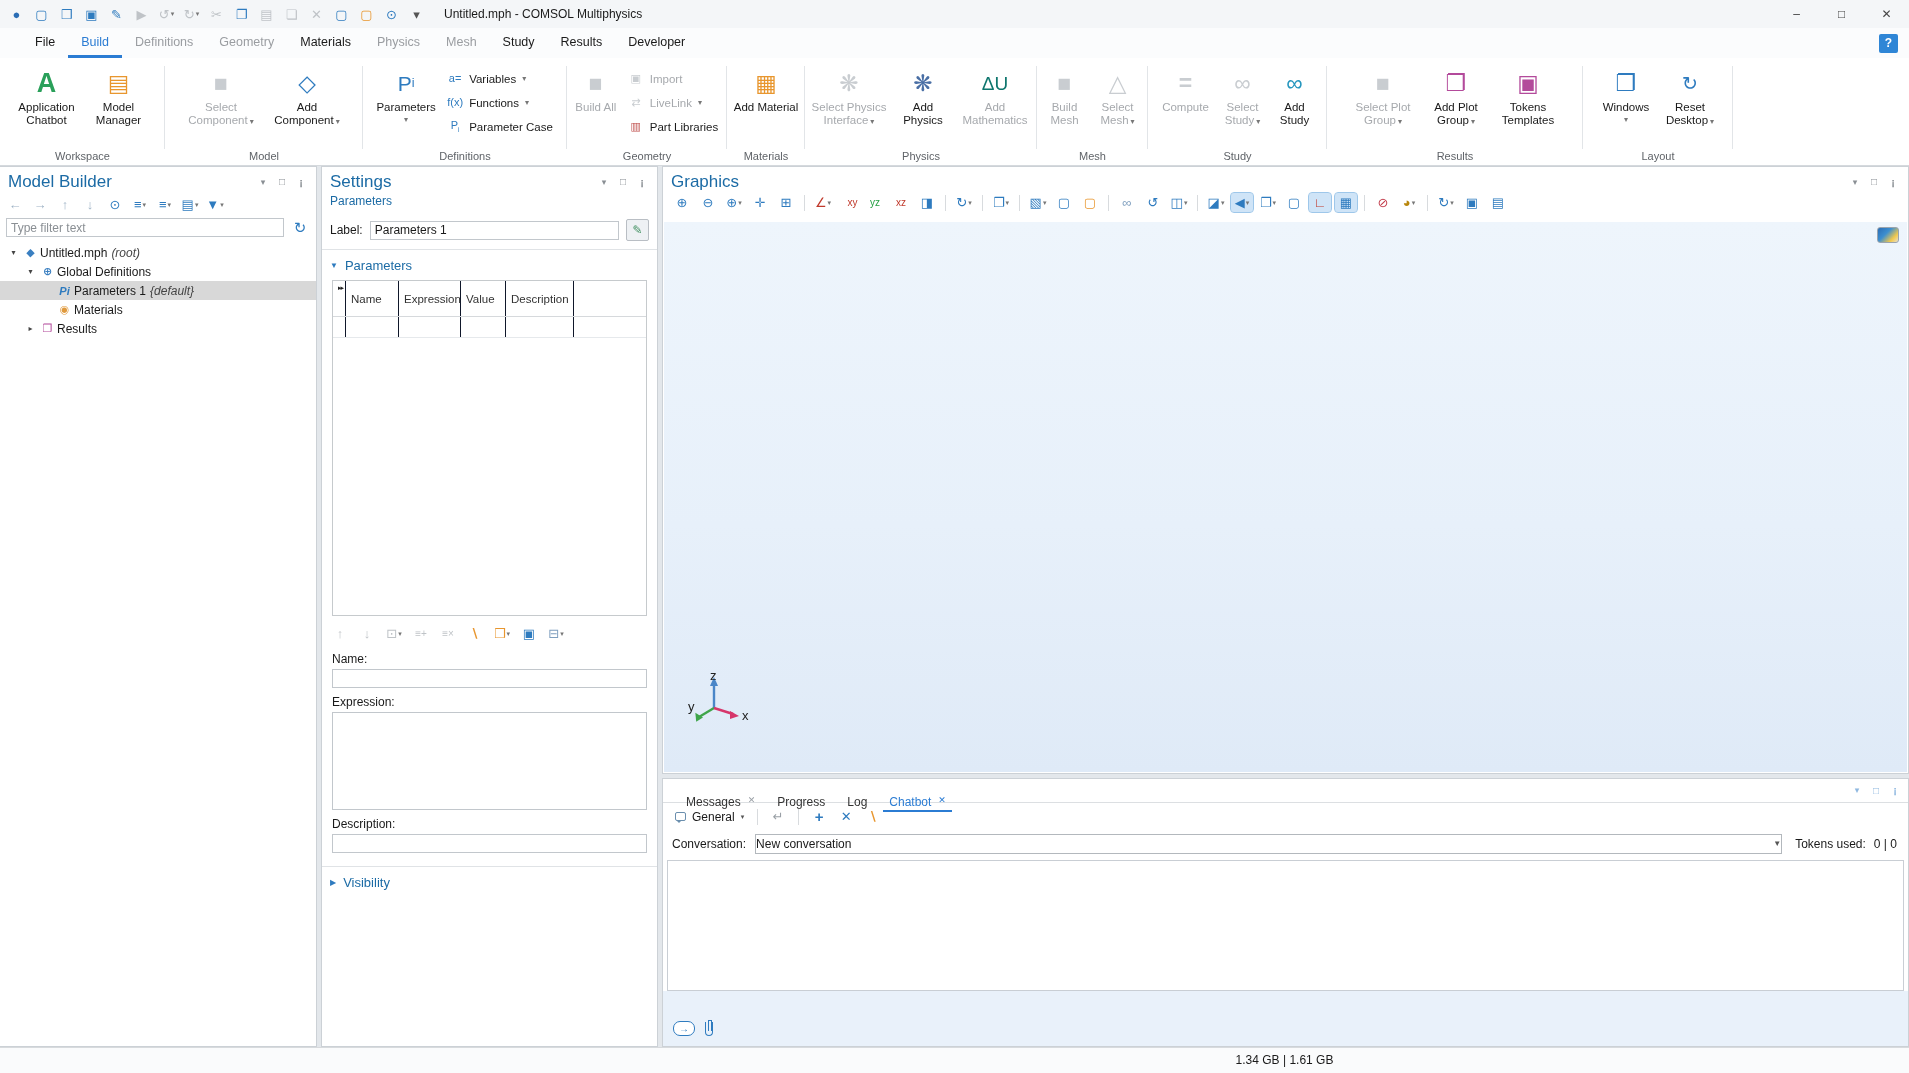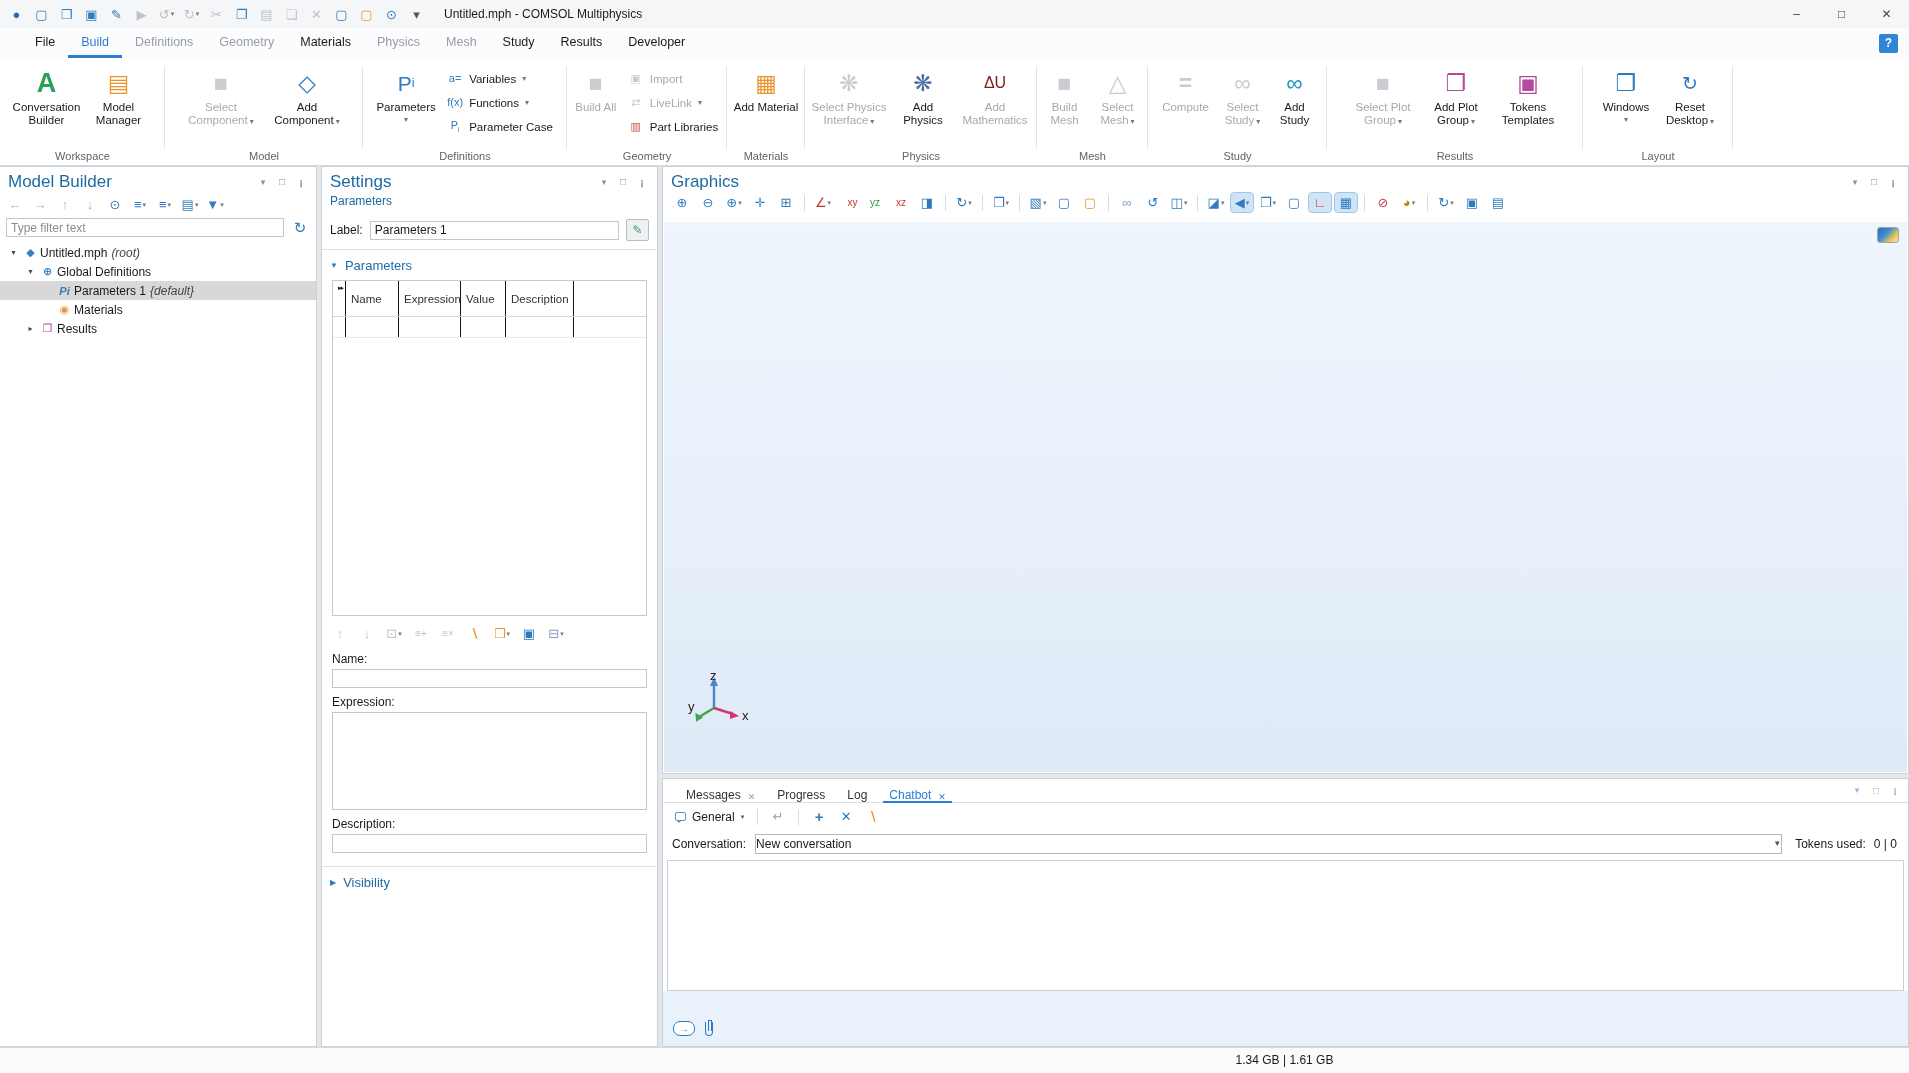--- a/index.html
+++ b/index.html
@@ -106,21 +106,21 @@
               background:linear-gradient(180deg,#eef5fc 0%,#e7f0fa 55%,#dfeaf7 100%)}
   .triad{position:absolute;left:22px;bottom:42px}
   .legend-ico{position:absolute;right:8px;top:5px;width:22px;height:16px;border:1px solid #9aa4ae;border-radius:3px;
               background:linear-gradient(135deg,#2a6db5 0%,#2a6db5 35%,#f2c military 0,#f2c94c 100%);}
   .legend-ico{background:linear-gradient(135deg,#2a6db5 0%,#3d8fd0 40%,#f2c94c 75%,#e9e2d0 100%)}
 
   
   .dock{left:0;top:612px;right:0;bottom:0;background:#fff}
   .dock-bottom{position:absolute;left:0;right:0;top:212px;bottom:0;background:#e9f1fa}
   .dock-tabs{display:flex;align-items:center;height:24px;border-bottom:1px solid #dcdfe2;padding-left:12px;position:relative}
-  .dtab{padding:0 11px;font-size:12px;color:#333;height:100%;display:flex;align-items:flex-end;gap:7px;position:relative;cursor:default}
+  .dtab{padding:16px 11px;font-size:12px;color:#333;height:100%;display:flex;align-items:flex-start;gap:7px;position:relative;cursor:default}
   .dtab .x{font-size:9px;color:#9aa0a6}
   .dtab.active{color:#2b7cd3}
   .dtab.active .x{color:#2b7cd3}
   .dtab.active::after{content:"";position:absolute;left:5px;right:5px;bottom:-1px;height:2px;background:#2b7cd3}
   .dock-toolbar{display:flex;align-items:center;gap:7px;height:27px;padding-left:9px}
   .mode-btn{display:flex;align-items:center;gap:6px;font-size:12px;padding:0 3px}
   .bubble{width:11px;height:9px;border:1.3px solid #6b8fae;border-radius:2px;position:relative;flex:0 0 auto}
   .bubble::after{content:"";position:absolute;left:1px;bottom:-5px;border:2.5px solid transparent;border-top-color:#6b8fae}
   .conv-row{display:flex;align-items:center;height:27px;padding:0 9px;gap:9px}
   .conv-label{white-space:nowrap}
@@ -232,21 +232,21 @@
       </div>
     <div class="help-btn">?</div>
   </div>
 
   <div class="ribbon">
 
     <div class="rgroup" style="width:165px">
       <div class="rbtns">
         <div class="rbtn big">
           <span class="ricon" style="color:#2aa05a;font-weight:bold;font-size:27px">A</span>
-          <span class="rlabel"><span>Conversation Builder</span></span>
+          <span class="rlabel"><span>Application Chatbot</span></span>
         </div>
         <div class="rbtn big">
           <span class="ricon" style="color:#e8962e">▤</span>
           <span class="rlabel"><span>Model Manager</span></span>
         </div>
       </div>
       <div class="rglabel">Workspace</div>
     </div>
 
     <div class="rgroup" style="width:198px">
@@ -329,21 +329,21 @@
       <div class="rbtns">
         <div class="rbtn big dis" style="width:86px">
           <span class="ricon" style="color:#c9cdd1">❋</span>
           <span class="rlabel"><span>Select Physics Interface</span><span class="chv">▾</span></span>
         </div>
         <div class="rbtn big" style="width:58px">
           <span class="ricon" style="color:#4a6fa5">❋</span>
           <span class="rlabel"><span>Add Physics</span></span>
         </div>
         <div class="rbtn big dis" style="width:82px">
-          <span class="ricon" style="color:#7f1d1d;font-size:16px">ΔU</span>
+          <span class="ricon" style="color:#0f766e;font-size:19px">ΔU</span>
           <span class="rlabel"><span>Add Mathematics</span></span>
         </div>
       </div>
       <div class="rglabel">Physics</div>
     </div>
 
     <div class="rgroup" style="width:111px">
       <div class="rbtns">
         <div class="rbtn big dis" style="width:48px">
           <span class="ricon" style="color:#c9cdd1">■</span>

